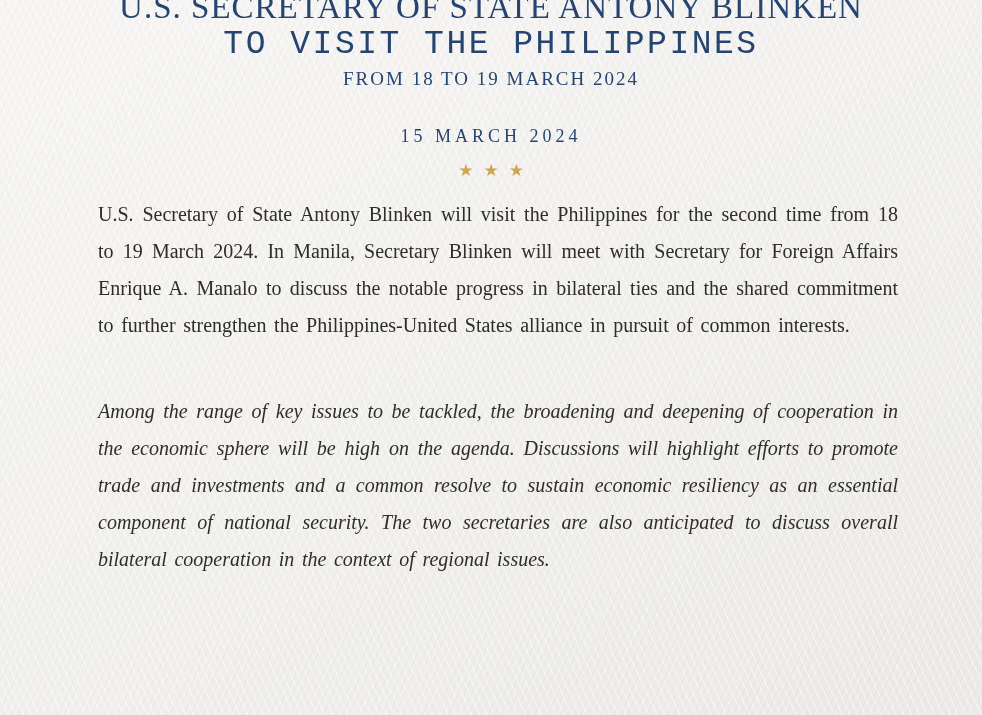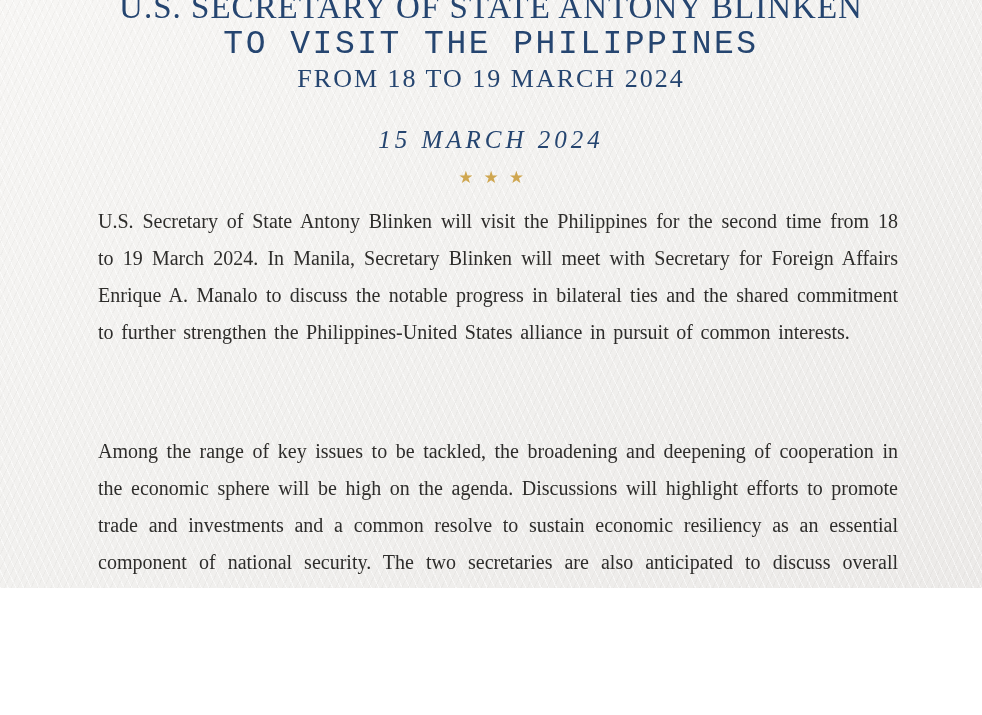--- a/index.html
+++ b/index.html
@@ -8,21 +8,21 @@
   }
   body {
     width: 982px;
     height: 715px;
     overflow: hidden;
     font-family: "Liberation Serif", serif;
   }
   .page {
     position: relative;
     width: 982px;
-    height: 588px;
+    height: 715px;
     overflow: hidden;
     background-color: #f2f1ef;
     background-image:
       repeating-linear-gradient(115deg, rgba(120,120,118,0.05) 0px, rgba(120,120,118,0.05) 1px, transparent 1px, transparent 6px),
       repeating-linear-gradient(65deg, rgba(255,255,255,0.55) 0px, rgba(255,255,255,0.55) 1px, transparent 1px, transparent 7px),
       linear-gradient(150deg, #f7f6f4 0%, #f1f0ee 55%, #eceae8 100%);
   }
   .header {
     margin-top: -13px;
     text-align: center;
@@ -36,32 +36,31 @@
     font-weight: normal;
   }
   .title-line-2 {
     font-size: 33px;
     letter-spacing: 2.5px;
     line-height: 34px;
     font-weight: normal;
     font-family: Liberation Mono, monospace;
   }
   .title-line-3 {
-    font-size: 26px;
+    font-size: 19px;
     letter-spacing: 2px;
     line-height: 33px;
     font-weight: normal;
   }
   .date {
     margin-top: 31px;
     text-align: center;
     color: #254570;
-    font-size: 25px;
+    font-size: 18px;
     letter-spacing: 4px;
-    font-style: italic;
   }
   .stars {
     margin-top: 13px;
     text-align: center;
     color: #cfa64f;
     font-size: 17px;
     line-height: 22px;
   }
   .stars .star {
     margin: 0 5px;
@@ -71,21 +70,22 @@
     color: #2e2d2b;
   }
   .body-text p {
     margin: 0;
     font-size: 20px;
     line-height: 37px;
     text-align: justify;
     word-spacing: 0.13em;
   }
   .body-text p + p {
-    margin-top: 82px;
+    margin-top: 49px;
+    font-style: italic;
   }
 </style>
 </head>
 <body>
 
 <div class="page">
 
   <div class="header">
     <div class="title-line-1">U.S. SECRETARY OF STATE ANTONY BLINKEN</div>
     <div class="title-line-2">TO VISIT THE PHILIPPINES</div>

